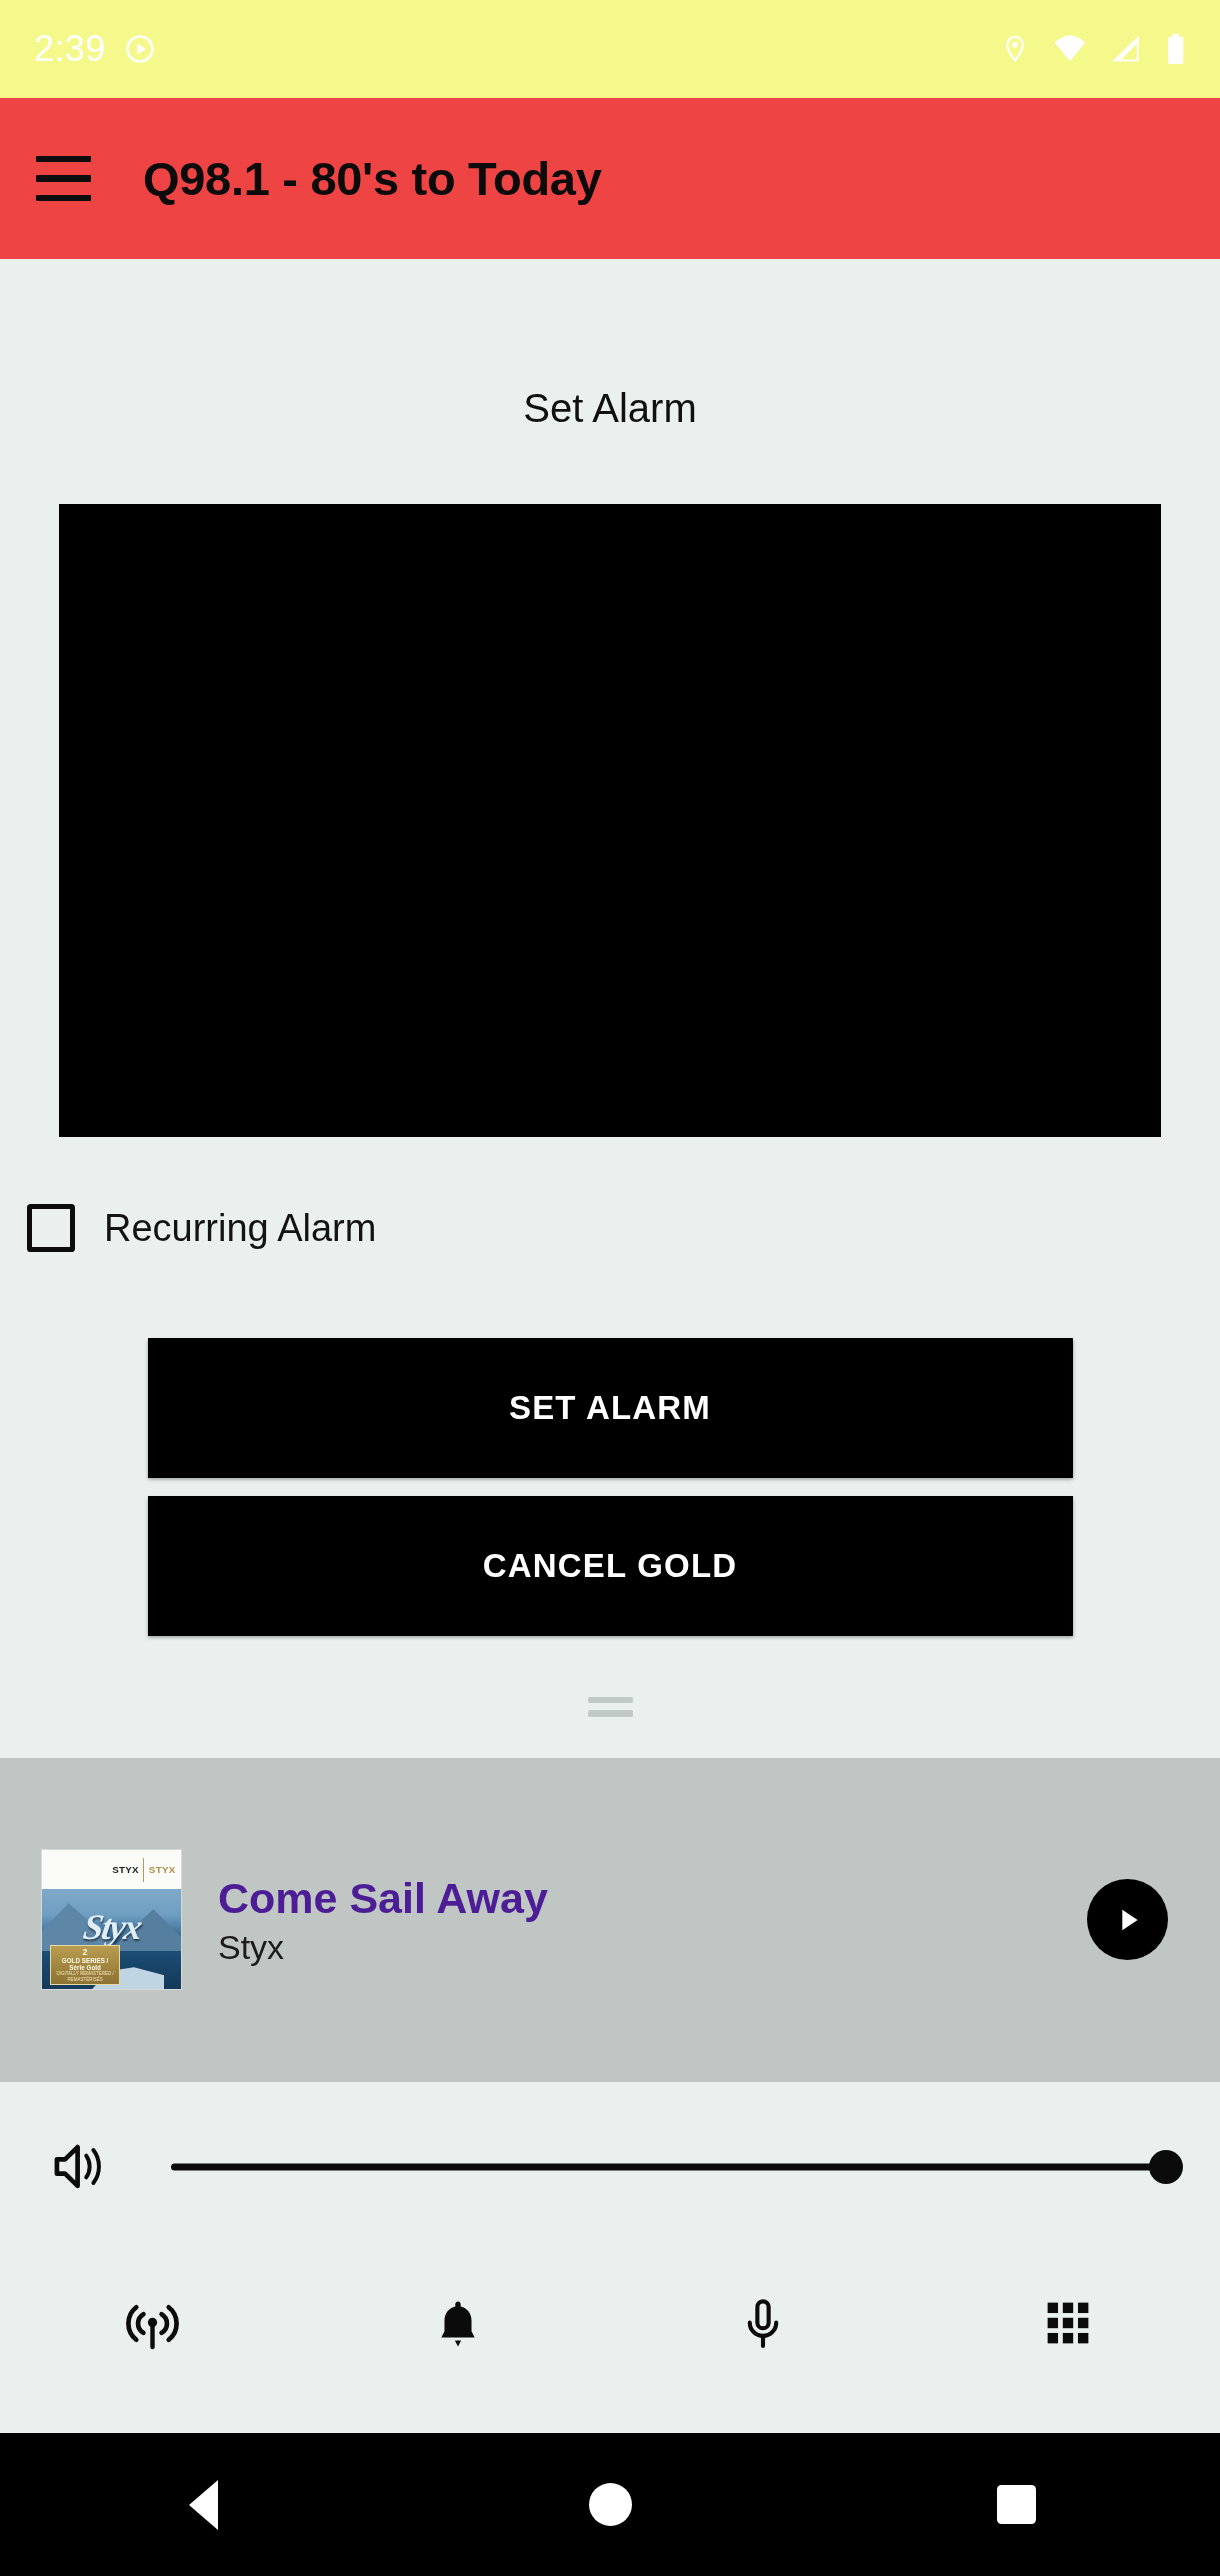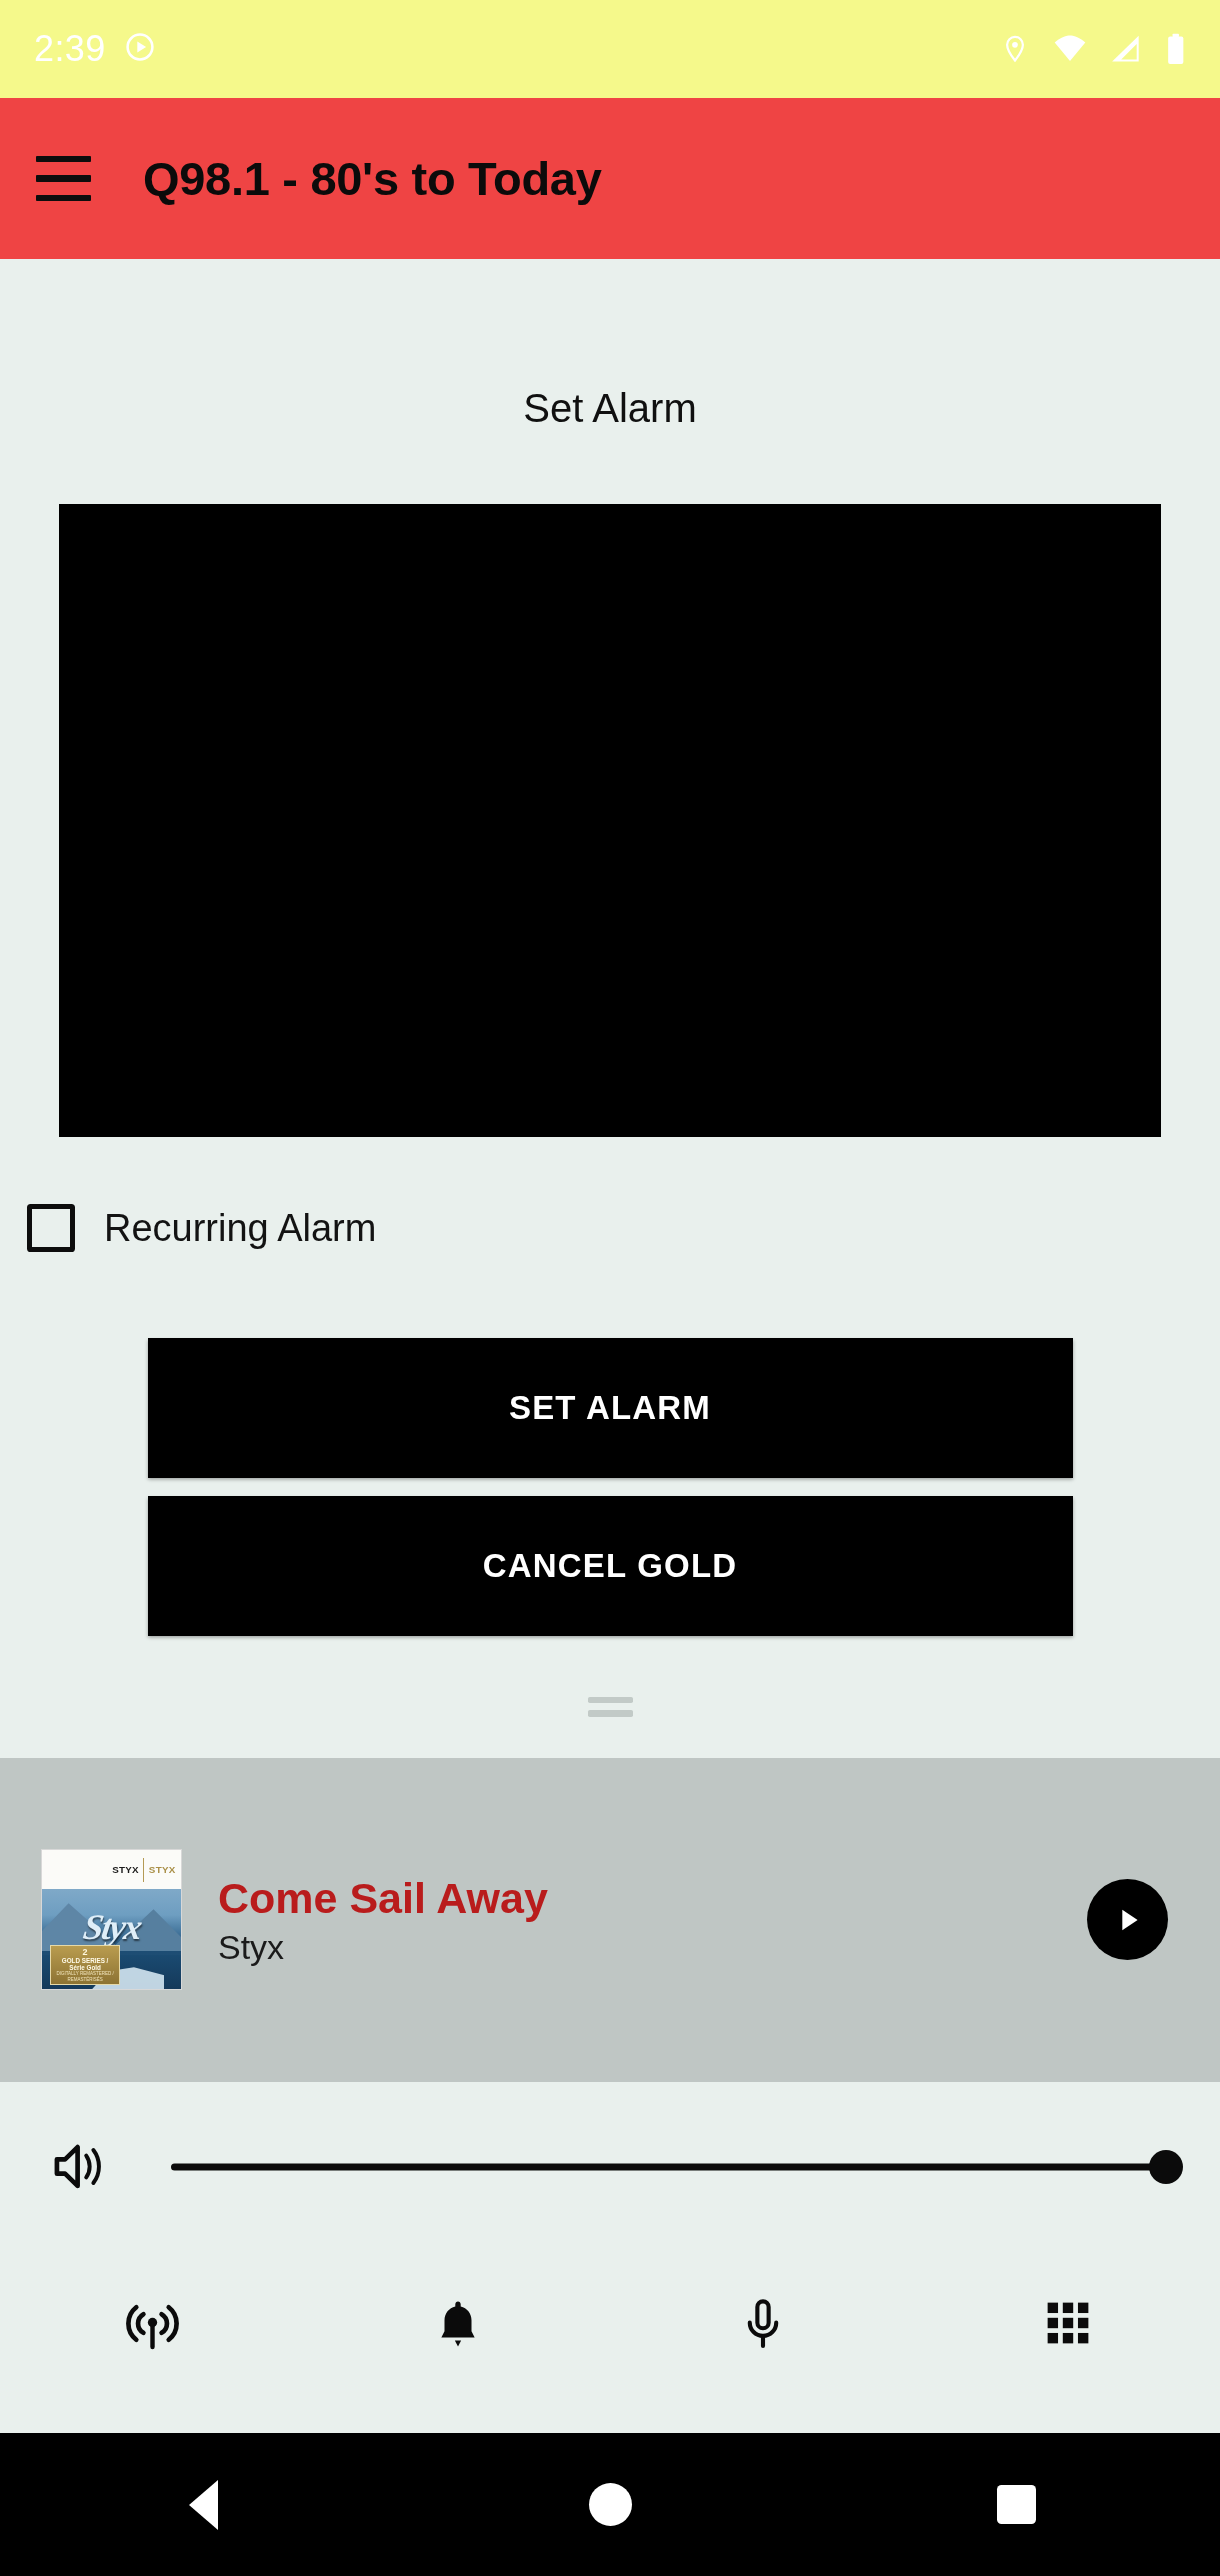--- a/index.html
+++ b/index.html
@@ -17,21 +17,21 @@
   }
 
   
   #status-bar {
     height:98px;
     background:#f5f98b;
     display:flex; align-items:center;
     padding:0 34px;
     flex:0 0 auto;
   }
-  .sb-left { display:flex; gap:18px; }
+  .sb-left { display:flex; align-items:center; gap:18px; }
   .sb-clock {
     color:#ffffff; font-size:36px; font-weight:400;
     letter-spacing:0.4px; line-height:1;
   }
   .sb-right { margin-left:auto; display:flex; align-items:center; gap:23px; }
   .sb-icon { display:block; }
 
   
   #app-bar {
     height:161px;
@@ -190,21 +190,21 @@
   .art-badge .bnum { font-size:9px; font-weight:700; color:#fff8dd; line-height:1; }
   .art-badge .b1 { font-size:6.3px; font-weight:700; color:#fffbe8; line-height:1.15; text-align:center; }
   .art-badge .b2 { font-size:4.5px; color:#f0e4bb; line-height:1.1; text-align:center; margin-top:0.9px;}
 
   #track-info {
     margin-left:36px;
     display:flex; flex-direction:column; justify-content:center;
     flex:1 1 auto; min-width:0;
   }
   #track-title {
-    font-size:43px; font-weight:700; color:#b91c1c;
+    font-size:43px; font-weight:700; color:#4c1d95;
     line-height:1.12; white-space:nowrap;
   }
   #track-artist {
     font-size:34px; font-weight:400; color:#1b1b1b;
     margin-top:6.3px; line-height:1.12;
   }
   #play-button {
     width:81px; height:81px; border-radius:50%;
     background:#000000;
     display:flex; align-items:center; justify-content:center;

